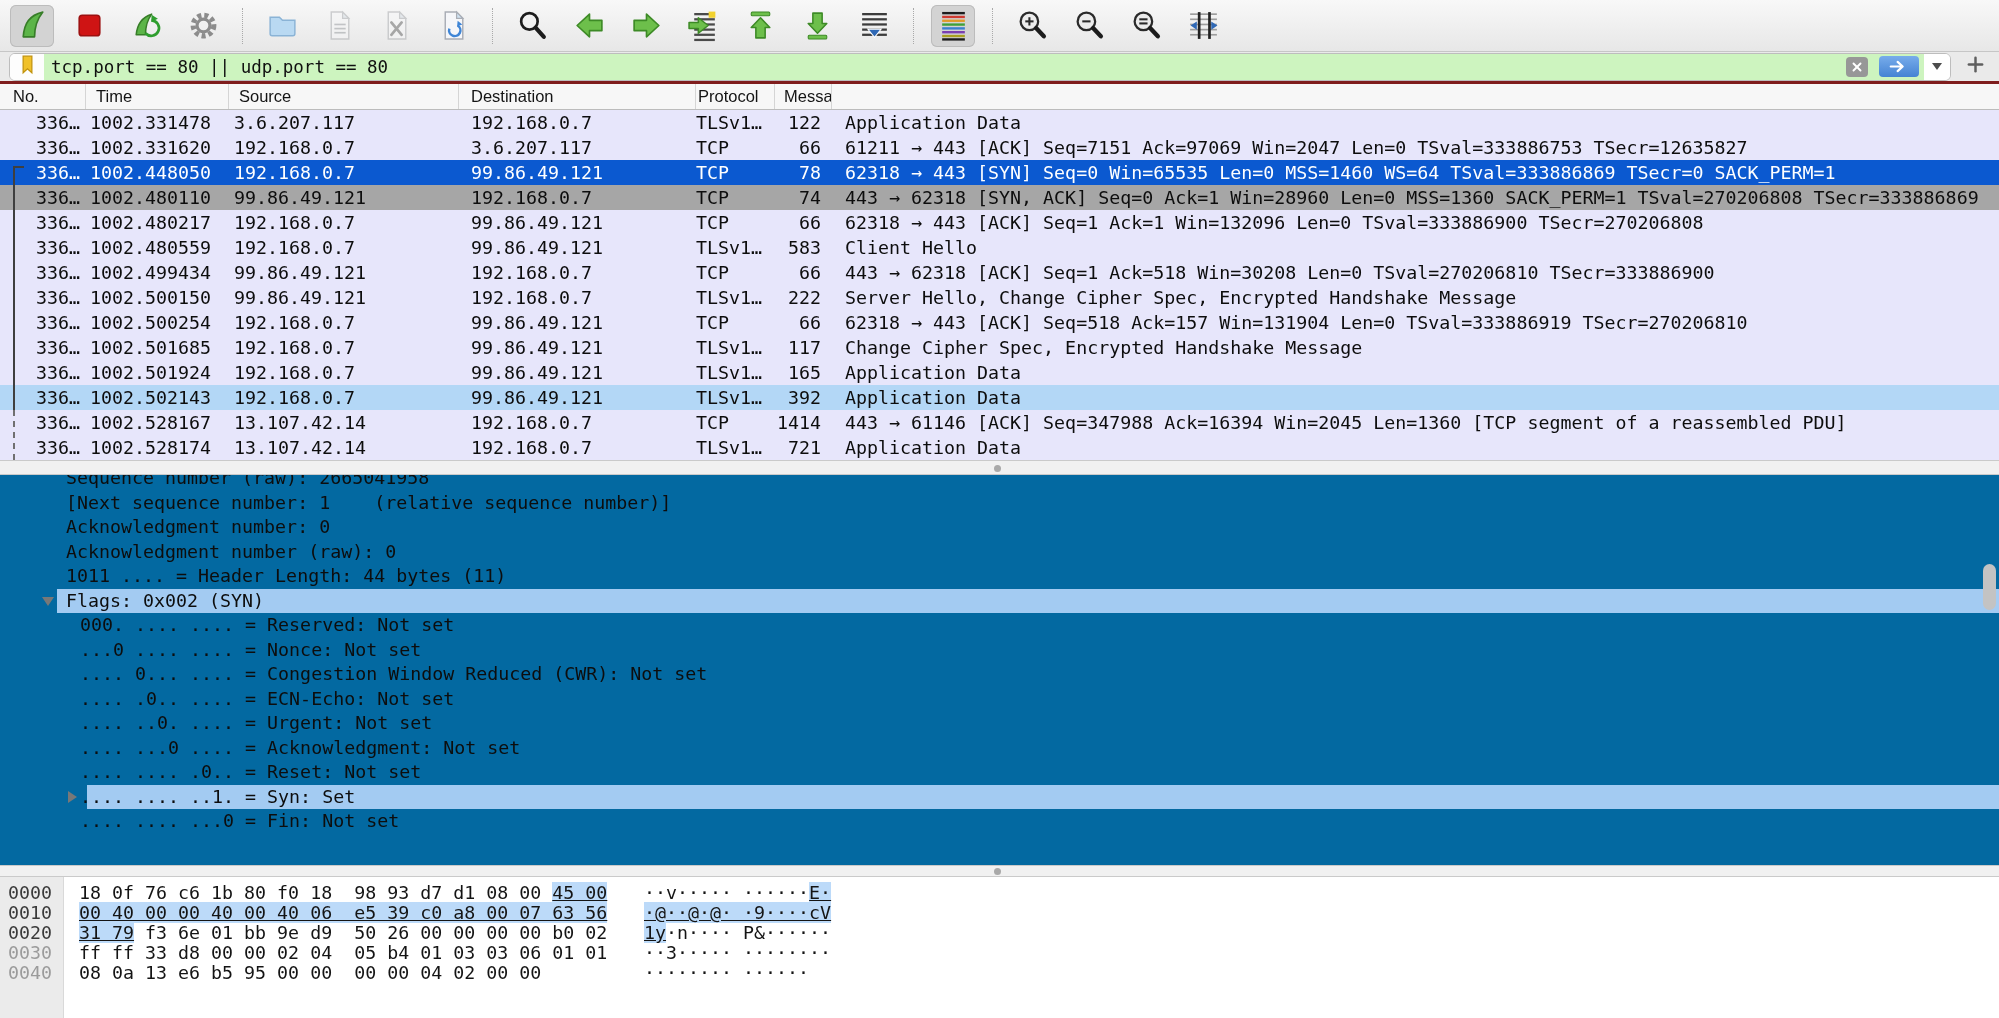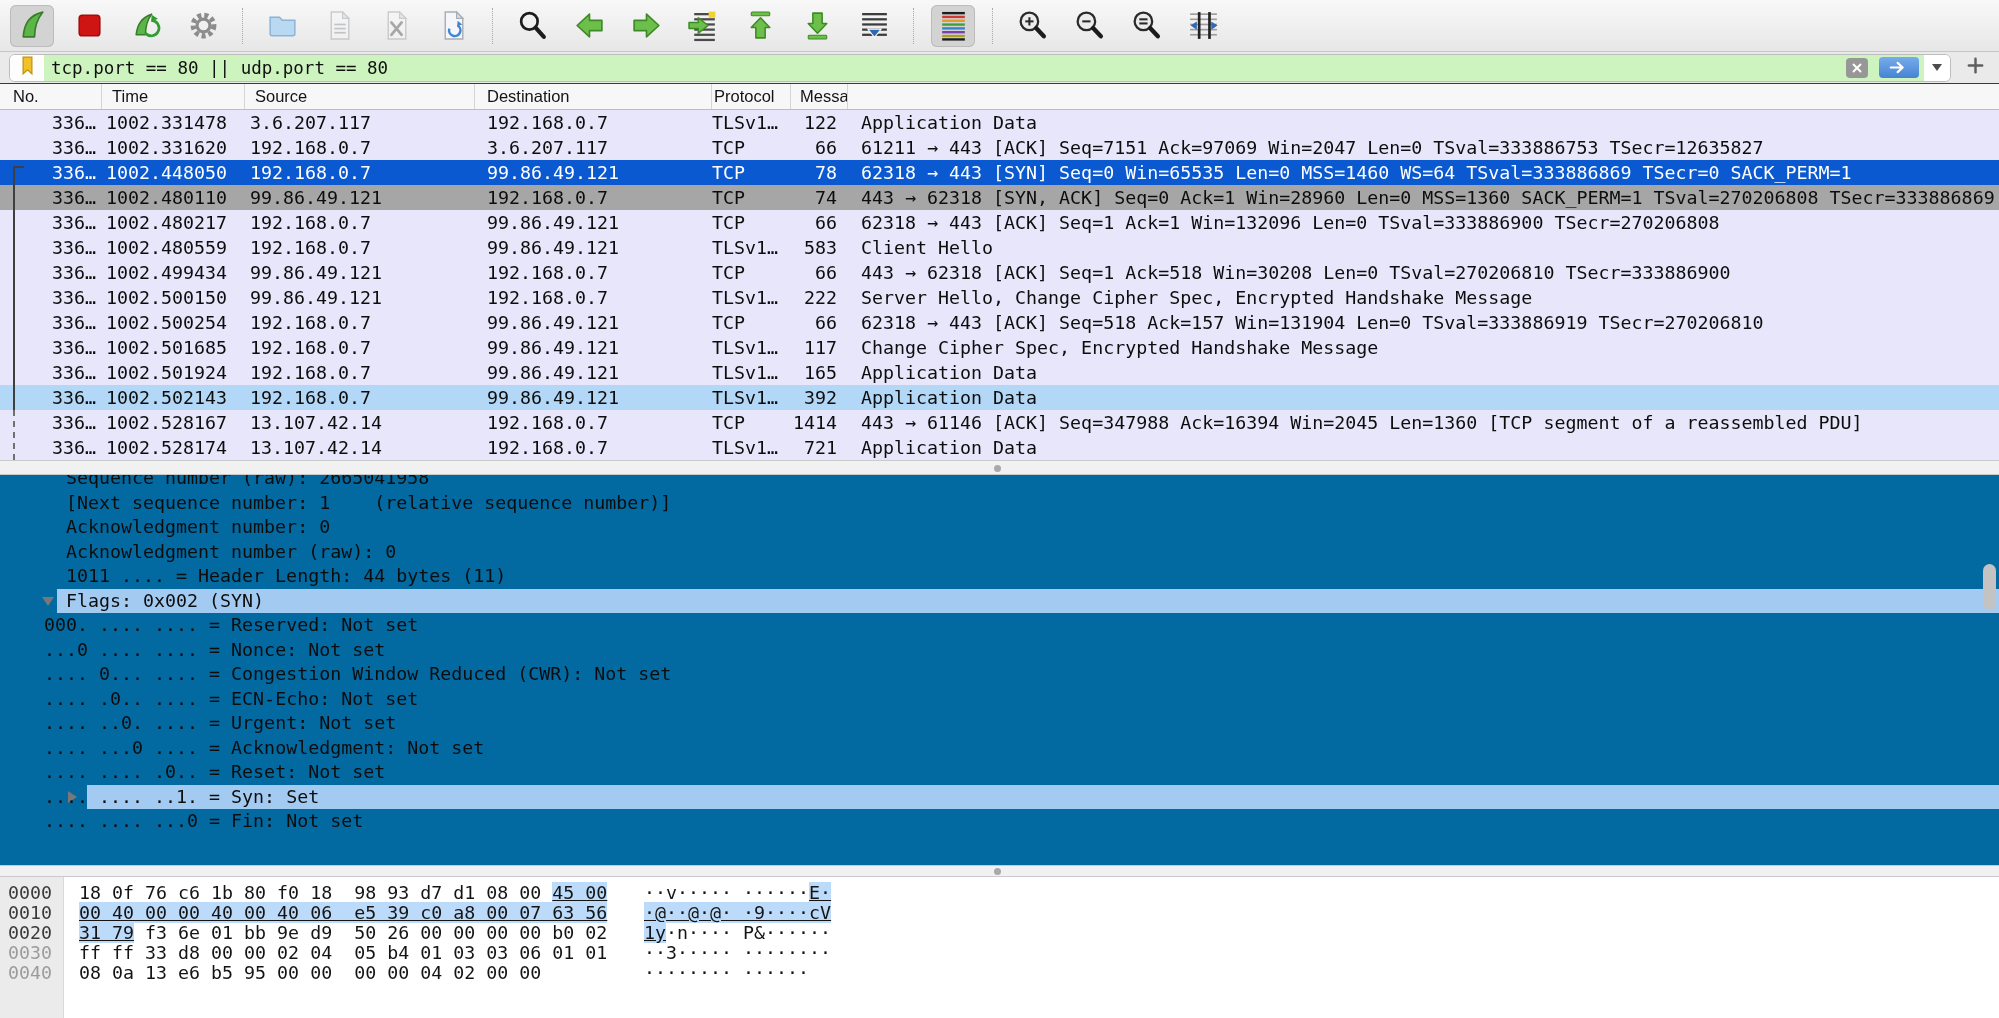--- a/index.html
+++ b/index.html
@@ -10,41 +10,41 @@
   
   .toolbar{box-sizing:border-box;height:52px;background:linear-gradient(#f8f8f8,#e7e7e7);
            border-bottom:1px solid #c6c6c6;display:flex;align-items:center;padding:0 10px;gap:13px;}
   .tbtn{width:44px;height:42px;display:flex;align-items:center;justify-content:center;border-radius:6px;flex:0 0 auto;}
   .tbtn.pressed{background:#d3d3d3;box-shadow:inset 0 0 0 1px #bcbcbc;}
   .tbtn svg{width:33px;height:33px;display:block;}
   .tbtn.dis{opacity:.55;filter:saturate(.4);}
   .tsep{width:0;height:36px;border-left:1px dotted #a9a9a9;margin:0 4px;flex:0 0 auto;}
 
   
-  .filterbar{box-sizing:border-box;height:32px;background:#eaeaea;border-bottom:1px solid #7f1d1d;
+  .filterbar{box-sizing:border-box;height:32px;background:#eaeaea;border-bottom:3px solid #7f1d1d;
              display:flex;align-items:center;padding:0 9px;}
   .fbox{flex:1;height:26px;background:#fff;border:1px solid #bdbdbd;border-radius:6px;
         display:flex;align-items:stretch;overflow:hidden;}
   .fbm{width:34px;display:flex;align-items:center;justify-content:center;background:#fdfdfd;}
   .ffield{flex:1;background:#cdf4bf;display:flex;align-items:center;padding-left:7px;
           font-size:17.5px;color:#101010;}
   .fclear{width:34px;background:#cdf4bf;display:flex;align-items:center;justify-content:center;}
   .fclear .chip{width:22px;height:20px;border-radius:4px;background:#979797;display:flex;align-items:center;justify-content:center;}
   .fapply{width:50px;background:#cdf4bf;display:flex;align-items:center;justify-content:center;}
   .fapply .chip{width:40px;height:21px;border-radius:4px;background:linear-gradient(#77aceb,#4583d3);
                 display:flex;align-items:center;justify-content:center;}
   .fcaret{width:26px;background:#fff;display:flex;align-items:center;justify-content:center;}
   .caret-tri{width:0;height:0;border-left:5.5px solid transparent;border-right:5.5px solid transparent;border-top:7px solid #4c4c4c;}
   .addbtn{width:30px;height:26px;margin-left:9px;display:flex;align-items:center;justify-content:center;flex:0 0 auto;}
 
   
   .plh{box-sizing:border-box;height:26px;display:flex;background:#f7f7f7;border-bottom:1px solid #bcbcbc;
        font-size:16.5px;color:#141414;}
   .hc{box-sizing:border-box;height:100%;display:flex;align-items:center;border-right:1px solid #d5d5d5;overflow:hidden;white-space:nowrap;}
-  .cn{width:102px;} .ct{width:143px;} .cs{width:230px;} .cd{width:237px;}
+  .cn{width:86px;} .ct{width:143px;} .cs{width:230px;} .cd{width:237px;}
   .cp{width:79px;} .cl{width:57px;} .ci{flex:1;min-width:0;}
   .plh .cn{padding-left:13px;} .plh .ct{padding-left:10px;} .plh .cs{padding-left:10px;}
   .plh .cd{padding-left:12px;} .plh .cp{padding-left:2px;} .plh .cl{padding-left:9px;} .plh .ci{padding-left:13px;border-right:none;margin-top:25px;}
 
   .plrows{position:relative;height:350px;background:#fff;overflow:hidden;}
   .plrow{display:flex;height:25px;line-height:25px;background:#e7e6fb;color:#0d0d0d;
          font-family:"DejaVu Sans Mono",monospace;font-size:18.3px;}
   .plrow.sel{background:#0b59d0;color:#fff;}
   .plrow.gray{background:#a6a6a6;}
   .plrow.lblue{background:#b3d7f6;}
@@ -61,21 +61,21 @@
          border-top:1px solid #cacaca;border-bottom:1px solid #cacaca;}
   .s1{height:15px;} .s2{height:12px;}
   .split .dot{position:absolute;left:994px;width:7px;height:7px;border-radius:50%;background:#a9a9a9;}
   .s1 .dot{top:4px;} .s2 .dot{top:2px;}
 
   
   .details{box-sizing:border-box;position:relative;height:390px;background:#0369a1;overflow:hidden;}
   .dwrap{margin-top:-9px;}
   .dl{position:relative;height:24.5px;line-height:24.5px;white-space:pre;
       font-family:"DejaVu Sans Mono",monospace;font-size:18.3px;color:#0d0d0d;}
-  .dl.f{padding-left:66px;} .dl.b{padding-left:44px;}
+  .dl.f{padding-left:66px;} .dl.b{padding-left:80px;}
   .hlband{position:absolute;top:0;bottom:0;right:0;background:#a3cbf2;}
   .dl.hf .hlband{left:57px;} .dl.hb .hlband{left:87px;}
   .dl .txt{position:relative;}
   .exp{position:absolute;width:0;height:0;}
   .exp.open{left:42px;top:8px;border-left:6.5px solid transparent;border-right:6.5px solid transparent;border-top:9px solid #787878;}
   .exp.closed{left:68px;top:6px;border-top:6.5px solid transparent;border-bottom:6.5px solid transparent;border-left:9px solid #787878;}
   .dthumb{position:absolute;right:3px;top:89px;width:13px;height:46px;border-radius:7px;background:#c3c3c3;}
 
   
   .hexpane{position:relative;height:141px;background:#fff;

